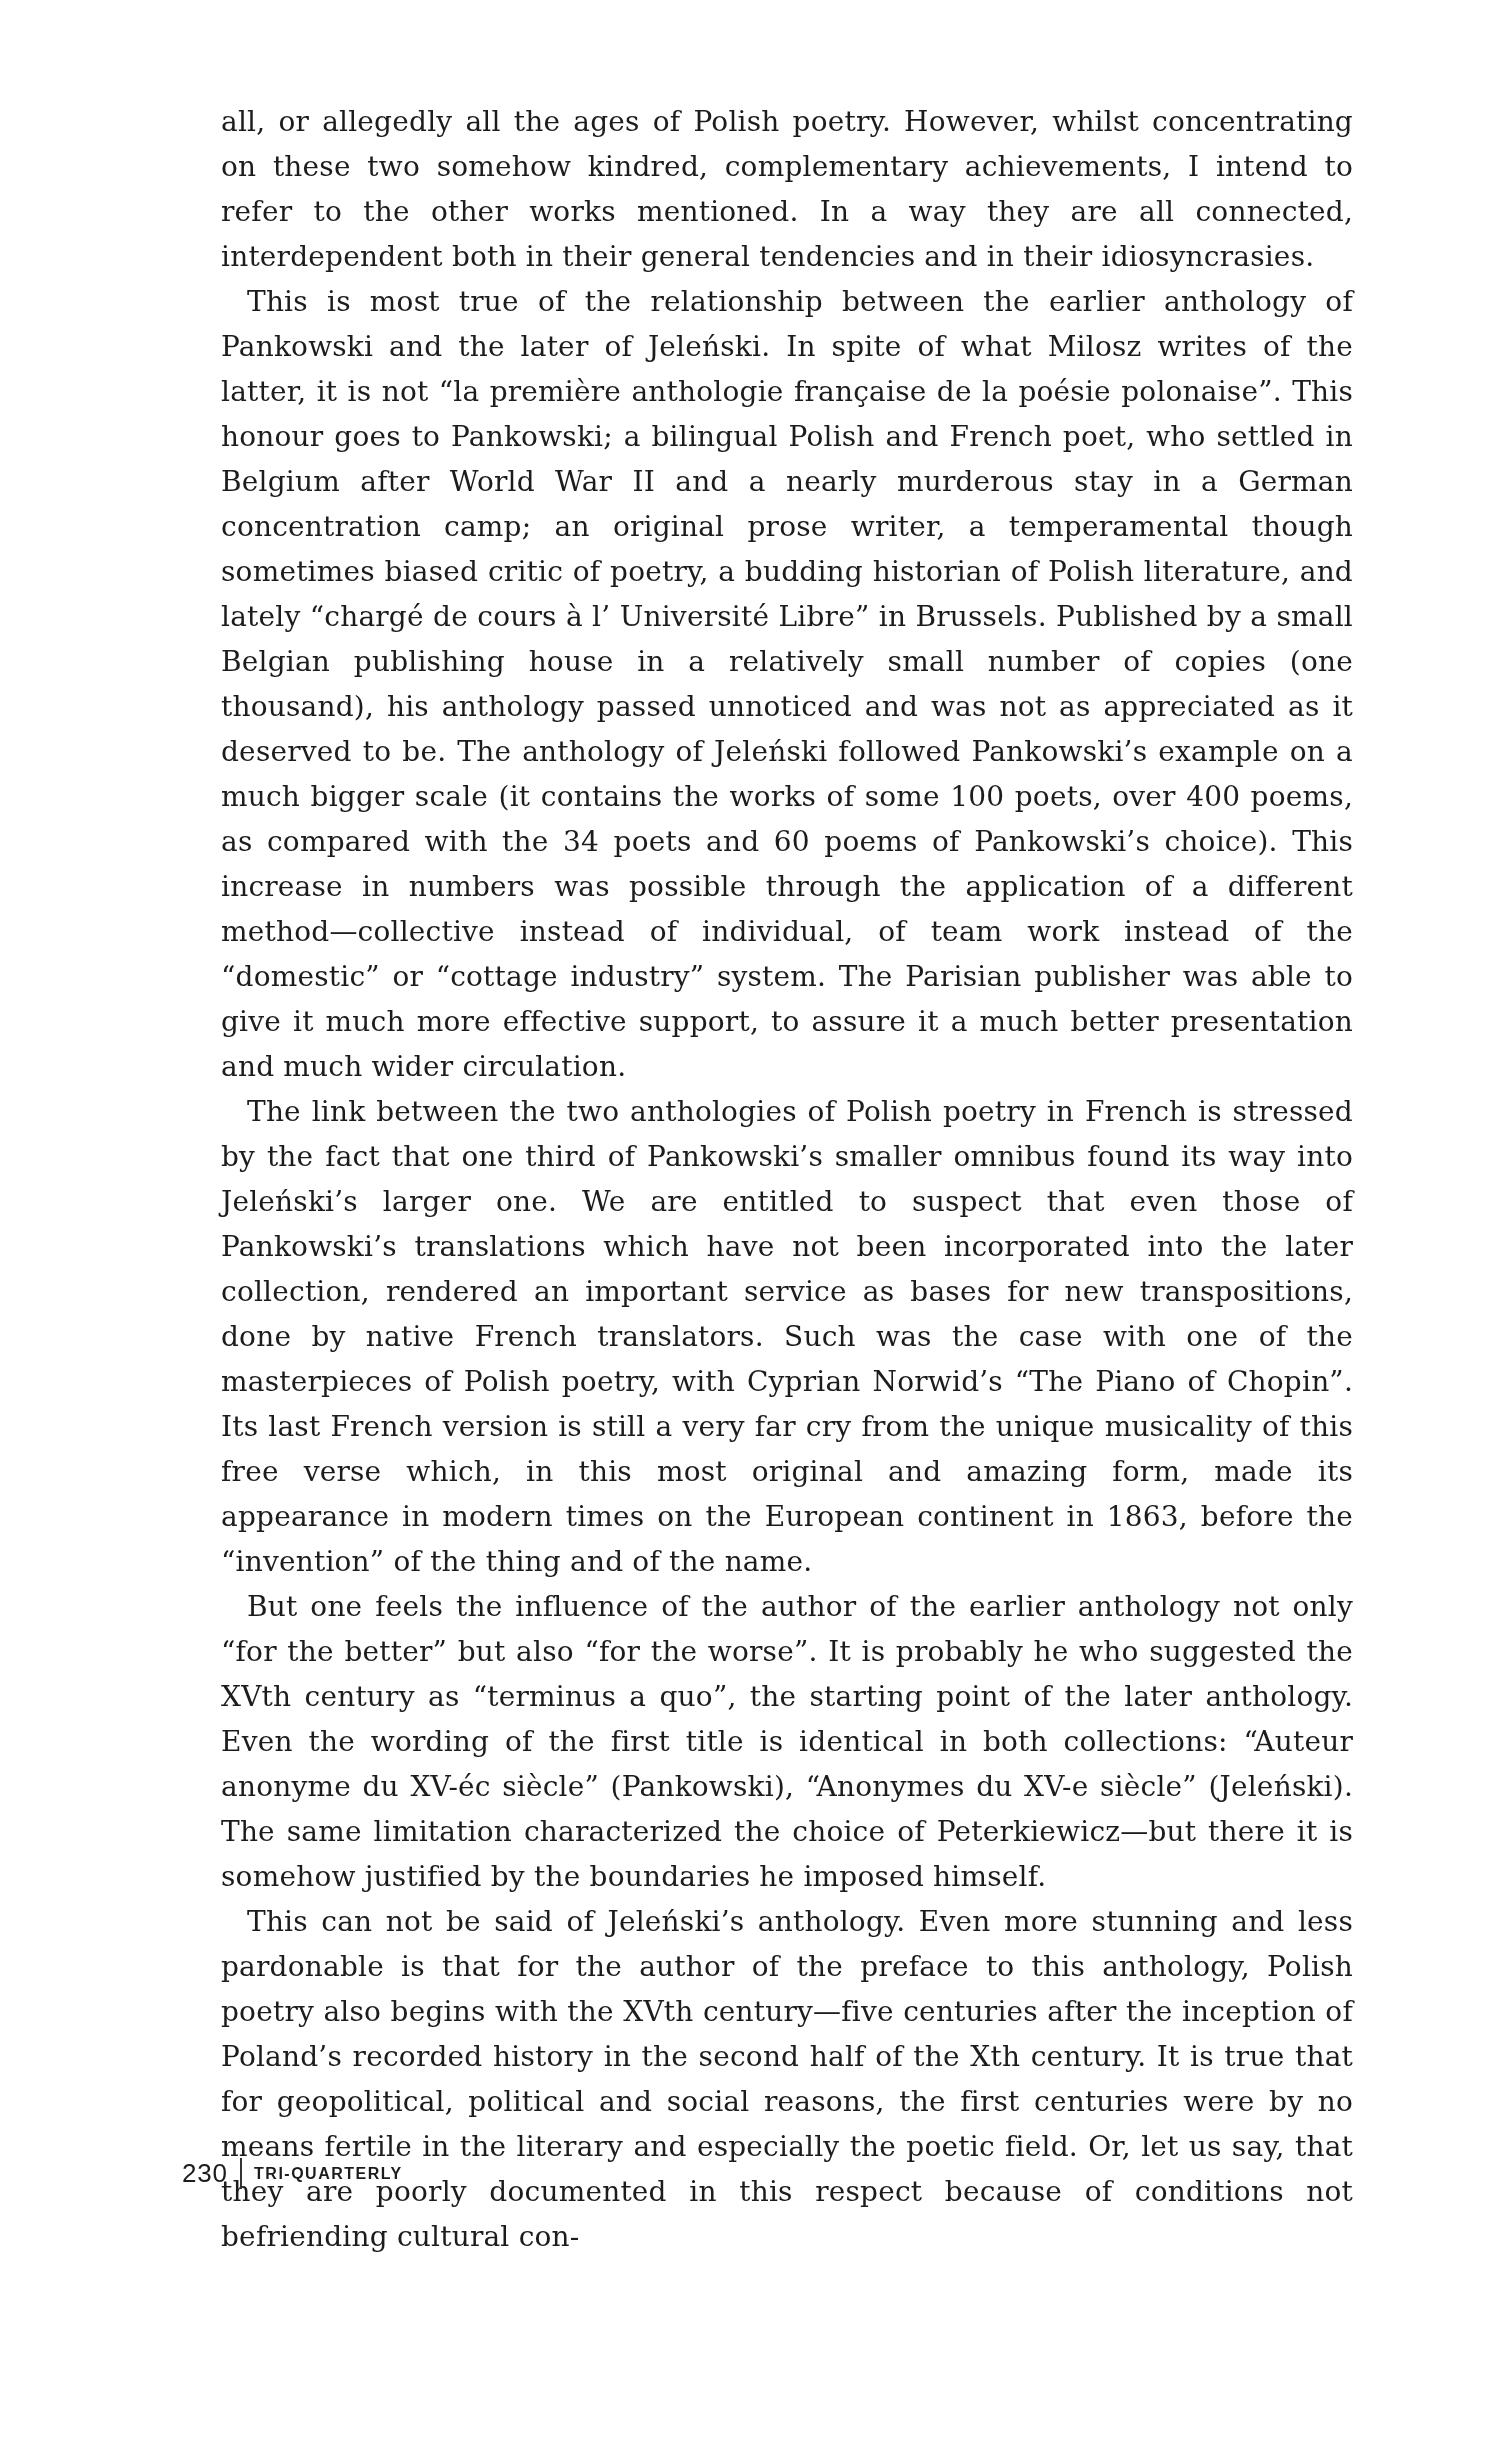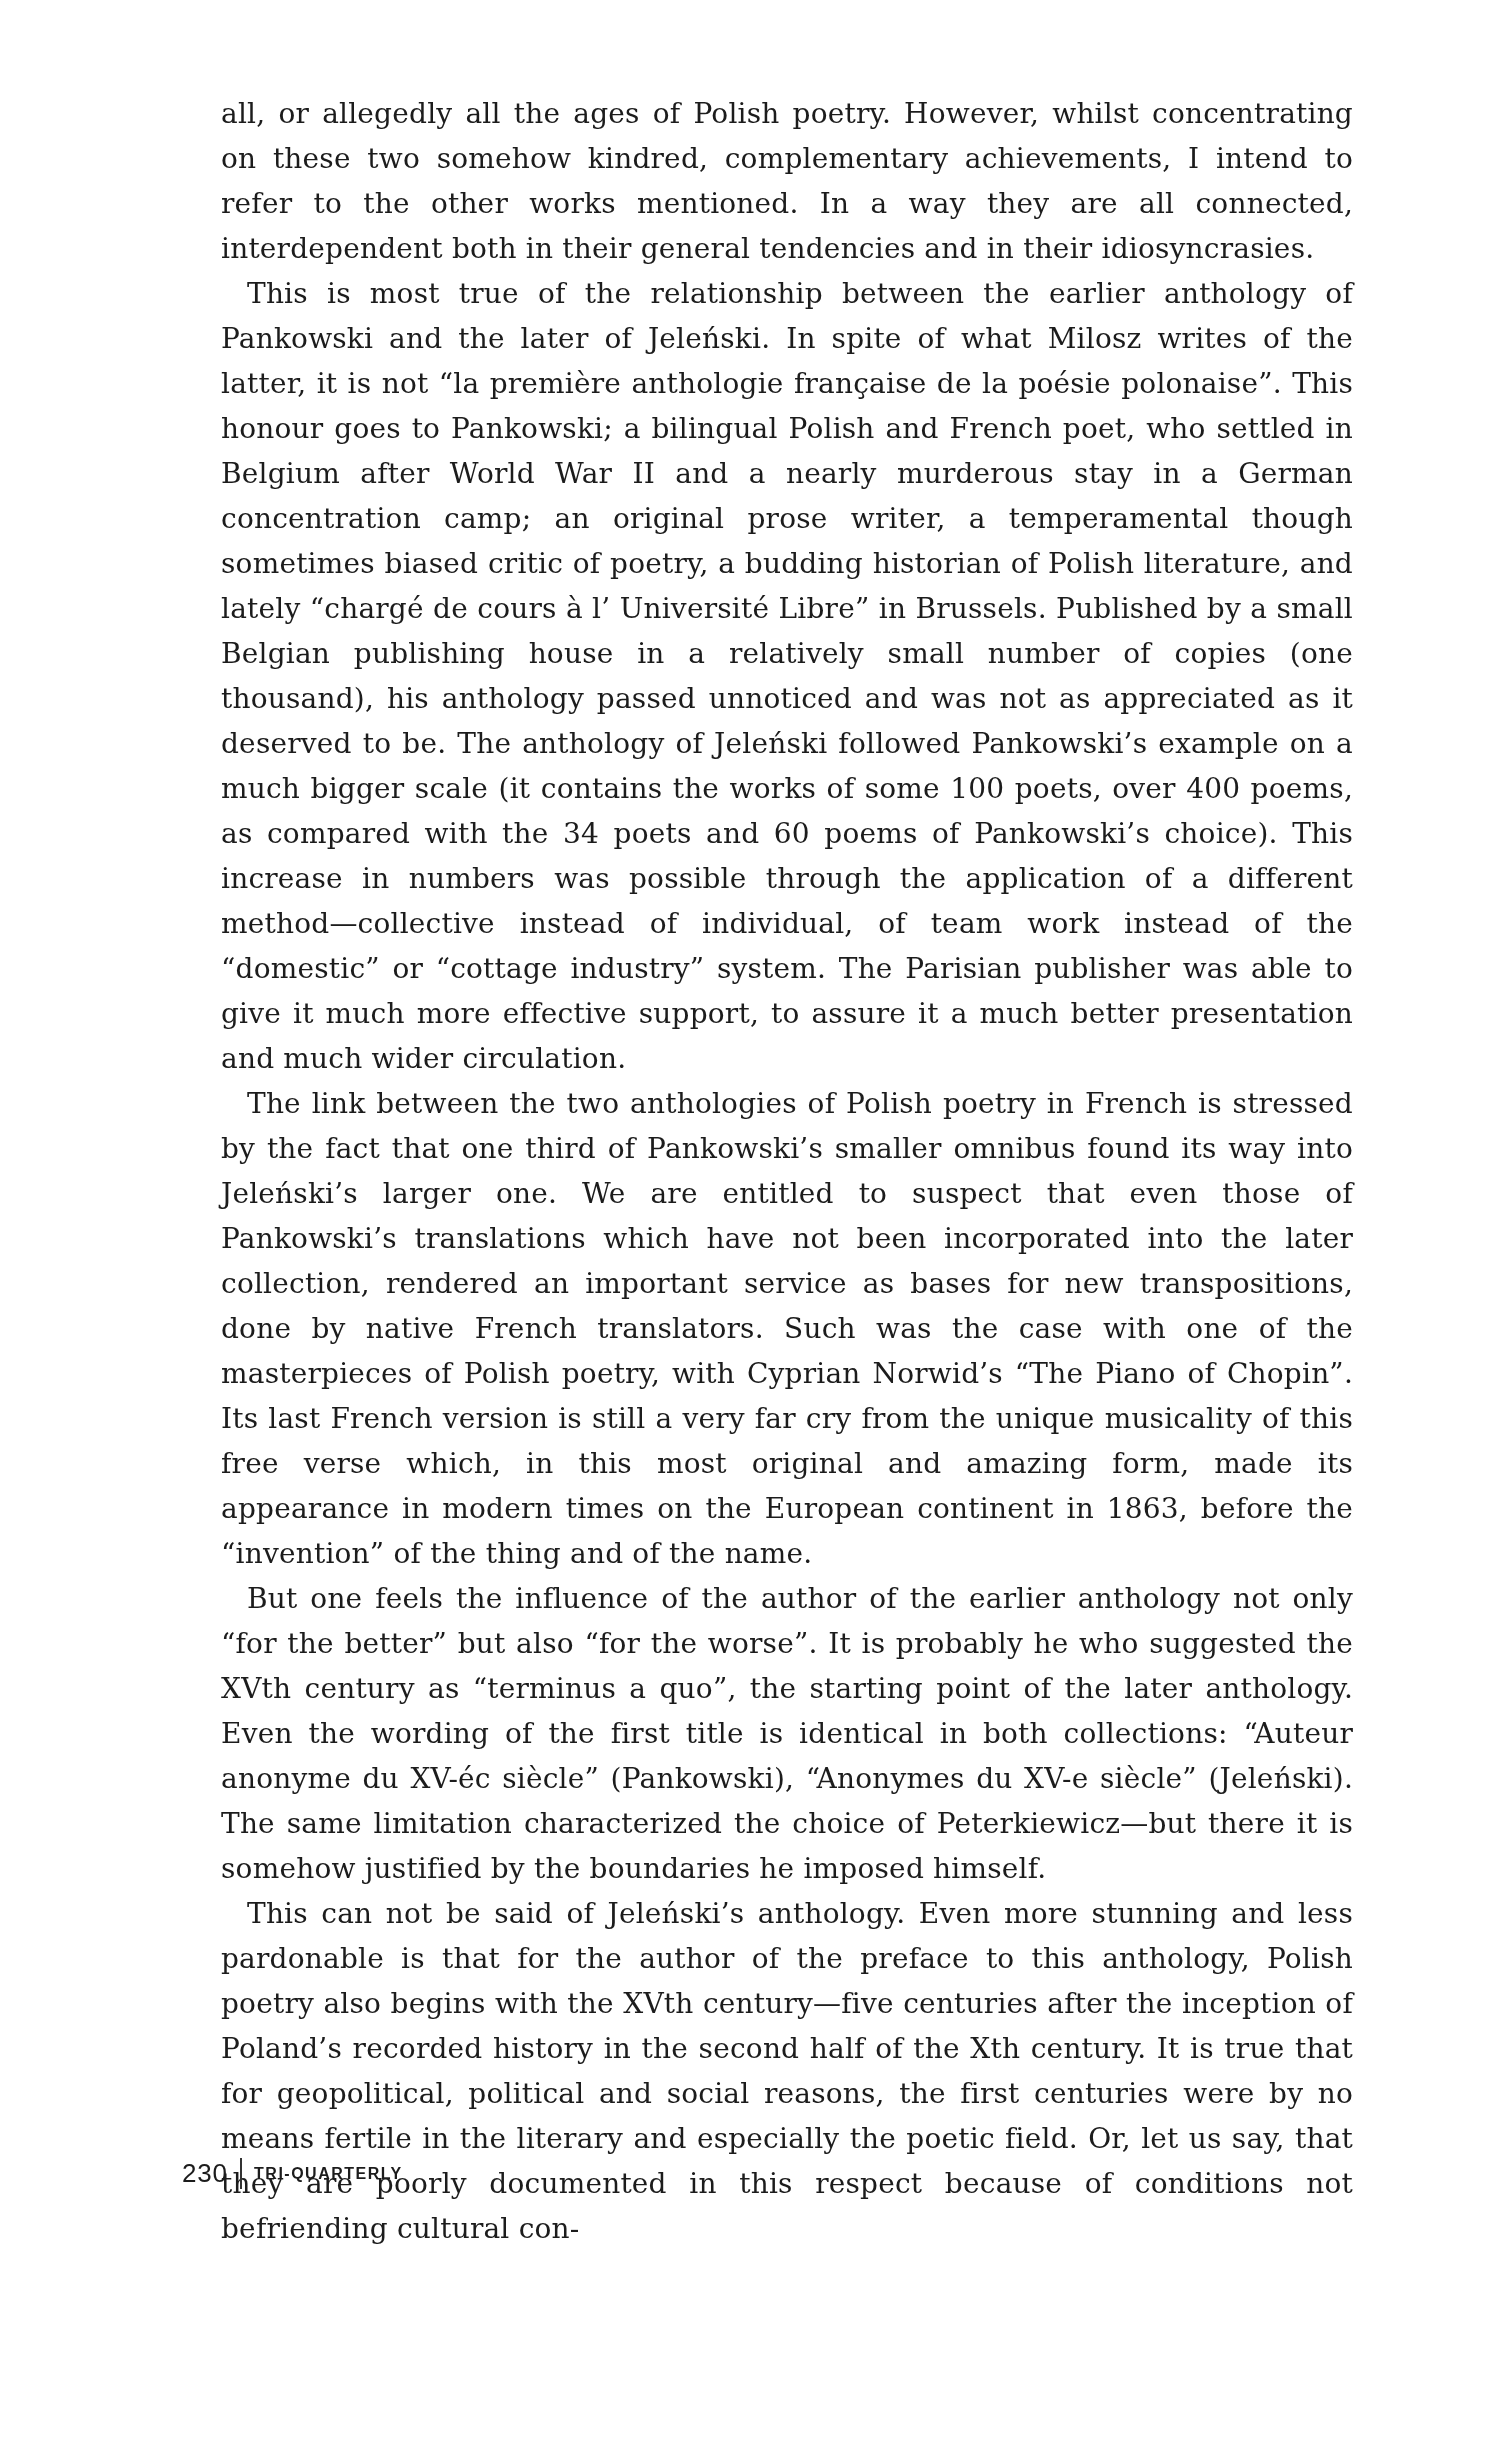--- a/index.html
+++ b/index.html
@@ -4,21 +4,21 @@
 <style>
   html, body { margin: 0; padding: 0; background: #ffffff; }
   body { width: 1501px; height: 2462px; position: relative; overflow: hidden; }
   .page {
     position: absolute; left: 221px; top: 91px; width: 1132px;
     font-family: "DejaVu Serif", "Liberation Serif", serif;
     font-size: 28px; line-height: 45px; color: #1c1c1c;
     text-align: justify; letter-spacing: 0.2px;
   }
   .para { margin: 0; text-indent: 26px; hyphens: manual; }
-  .para.first { text-indent: 0; }
+  .para.first { text-indent: 0; margin-top: 8px; }
   .footer {
     position: absolute; left: 182px; top: 2158px;
     font-family: Liberation Sans, sans-serif; color: #1c1c1c;
     display: flex; align-items: center;
   }
   .page-num { font-size: 26px; letter-spacing: 0.8px; }
   .sep { display: inline-block; width: 1.5px; height: 31px; background: #333; margin: 0 12.4px; }
   .journal { font-size: 16px; letter-spacing: 1.5px; font-weight: bold; }
 </style>
 </head>

